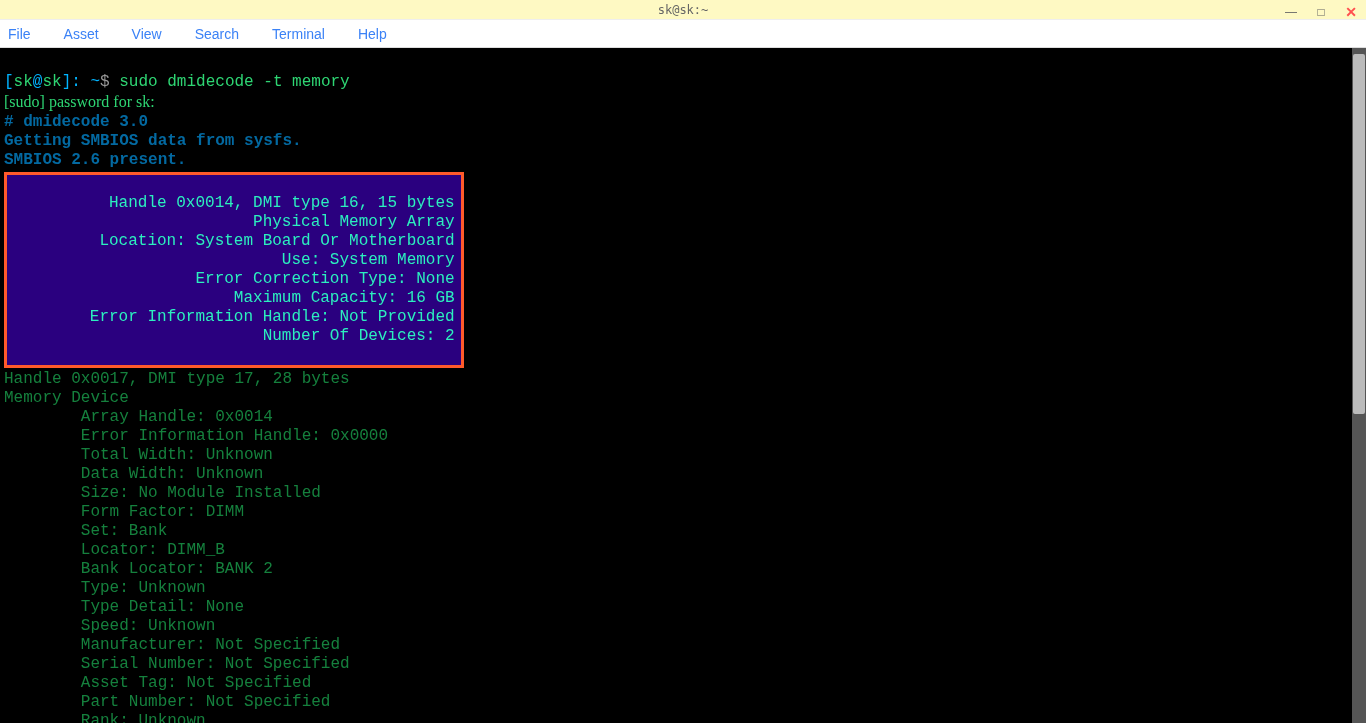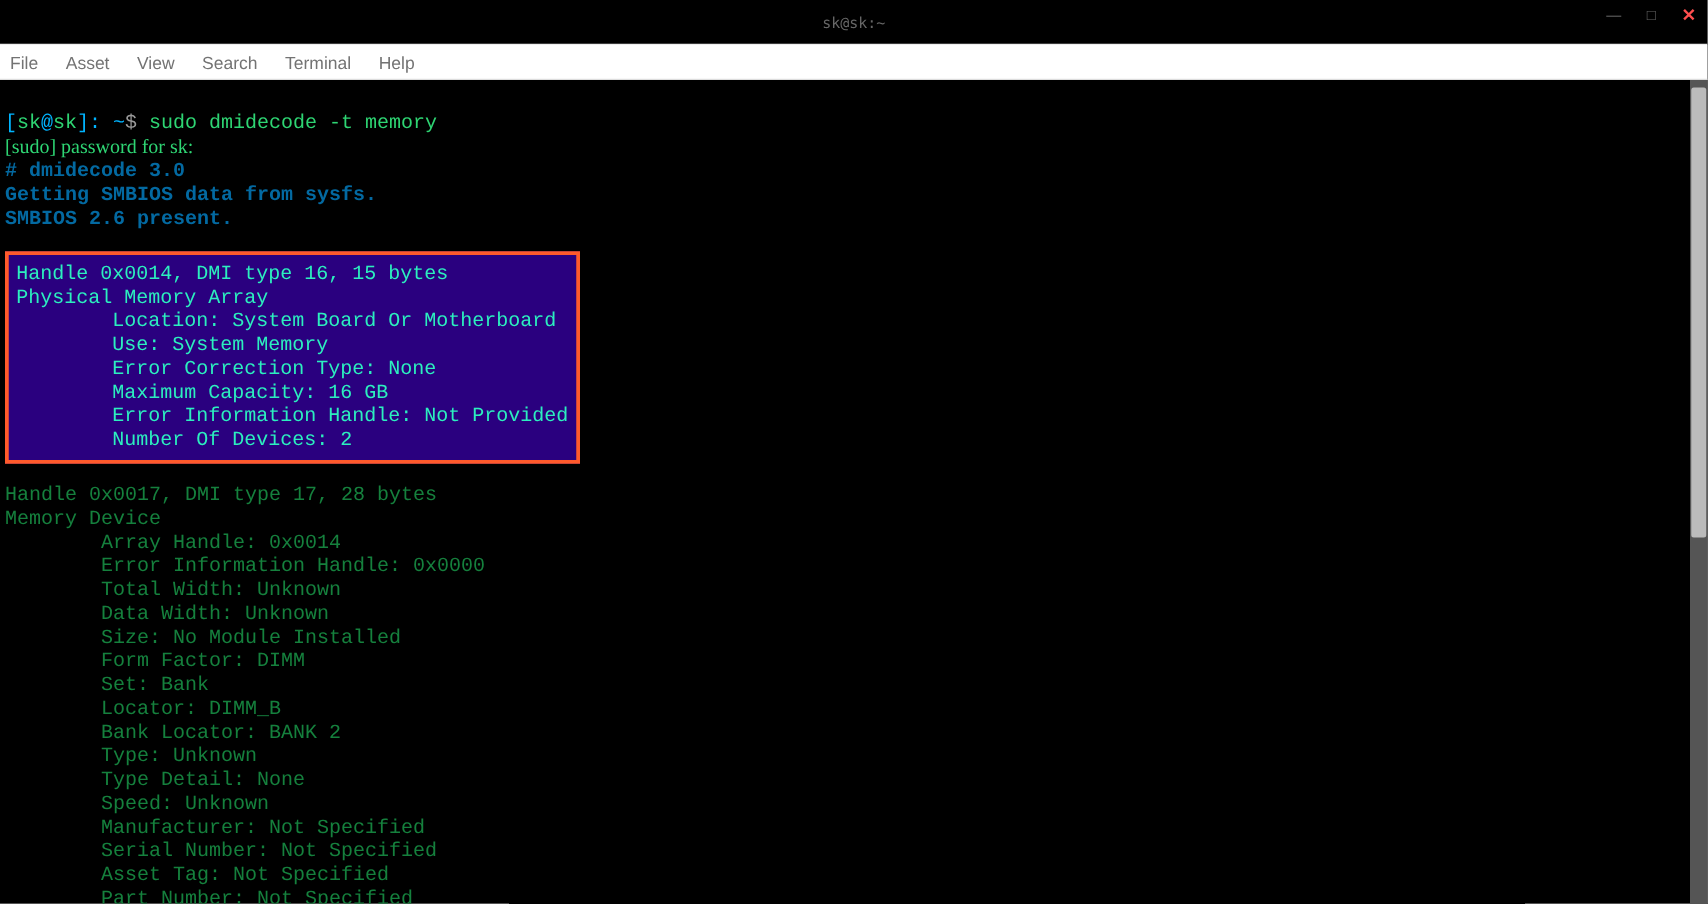--- a/index.html
+++ b/index.html
@@ -6,26 +6,26 @@
   body {
     width: 1366px;
     height: 723px;
     font-family: sans-serif;
     background: #fff;
     overflow: hidden;
     display: flex;
     flex-direction: column;
   }
   .titlebar {
-    height: 36px;
+    height: 20px;
     display: flex;
     align-items: center;
     justify-content: center;
     position: relative;
-    background: #000000;
+    background: #fef9c3;
     border-bottom: 1px solid #eee;
     font-size: 12px;
     color: #666;
   }
   .titlebar .title { position: absolute; left: 50%; transform: translateX(-50%); font-family: monospace;}
   .win-controls {
     position: absolute;
     right: 0;
     top: 0;
     display: flex;
@@ -42,23 +42,23 @@
   }
   .win-controls .min { }
   .win-controls .max { }
   .win-controls .close { color: #ff4f4f; font-weight: bold; font-size: 14px;}
   .menubar {
     height: 28px;
     background: #fff;
     display: flex;
     align-items: center;
     padding: 0 8px;
-    gap: 22px;
+    gap: 33px;
     font-size: 14px;
-    color: #737373;
+    color: #3b82f6;
     border-bottom: 1px solid #ddd;
   }
   .menubar .item { cursor: default; }
   .term-wrap {
     flex: 1;
     position: relative;
     background: #000;
     overflow: hidden;
   }
   .terminal {
@@ -77,23 +77,24 @@
   .prompt-host    { color: #2ed573; }
   .prompt-path    { color: #00b4ff; }
   .prompt-dollar  { color: #999; }
   .cmd-normal     { color: #2ed573; margin-top: 16px; }
   .pw-line        { color: #2ed573; font-family: Liberation Serif, serif; }
   .comment-line   { color: #0369a1; font-weight: bold; }
   .highlight-box {
     display: inline-block;
     background: #2a007f;
     border: 3px solid #ff5a2b;
-    padding: 6px 6px;
-    margin: 16px 0;
+    padding: 19px 6px;
+    margin: 2px 0;
     color: #2cefbf;
+    text-align: right;
   }
   .highlight-box .hl-line { color: #2cefbf; }
   .block2 { color: #15803d; }
   .scrollbar {
     position: absolute;
     right: 0;
     top: 0;
     bottom: 0;
     width: 14px;
     background: #555;

